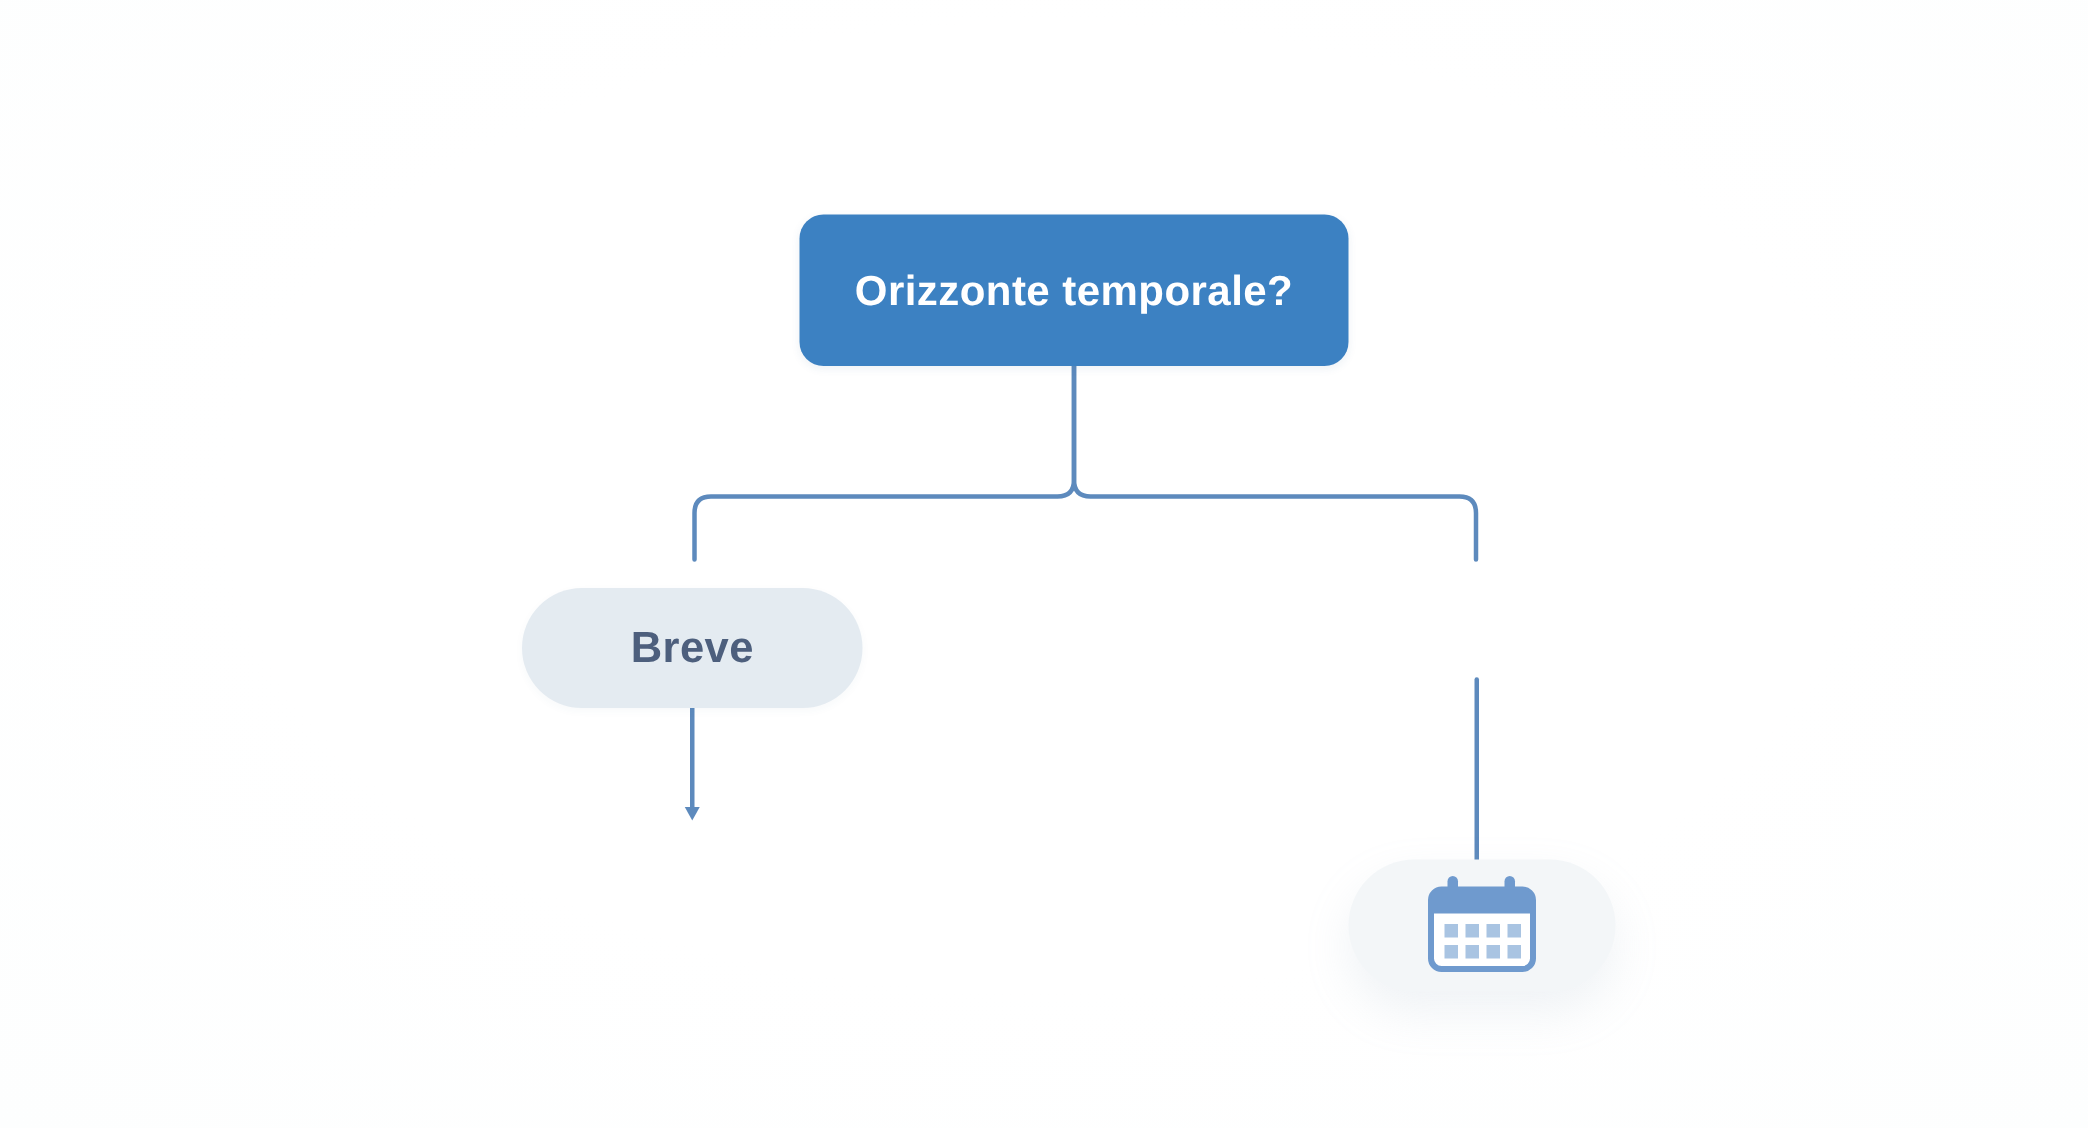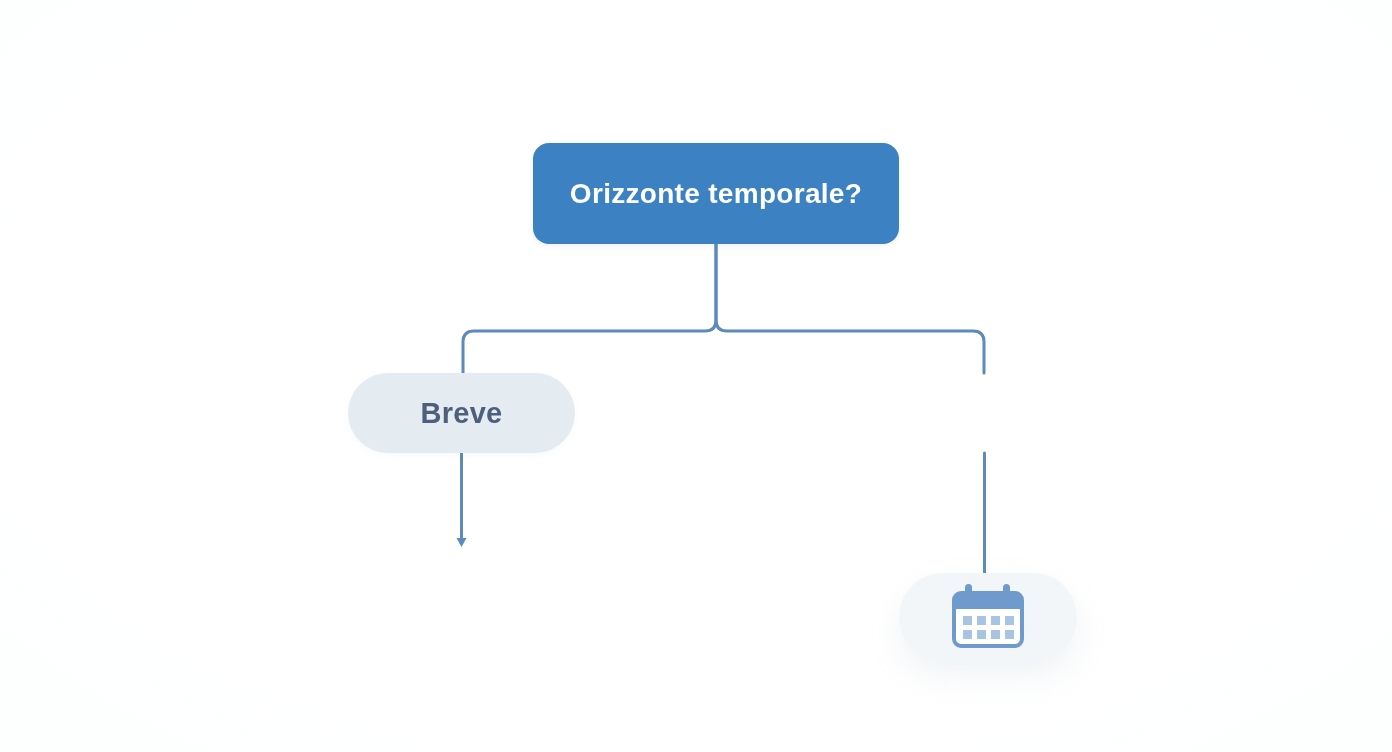--- a/index.html
+++ b/index.html
@@ -47,21 +47,21 @@
     height: 80px;
     border-radius: 40px;
     background: var(--pill-fill);
     display: flex; align-items: center; justify-content: center;
     color: var(--pill-text);
     font-size: 29px;
     font-weight: 600;
     letter-spacing: 0.3px;
     box-shadow: 0 2px 6px rgba(60, 90, 120, 0.04);
   }
-  .pill-breve { left: 348px; top: 373px; width: 227px; }
+  .pill-breve { left: 348px; top: 392px; width: 227px; }
   .pill-lungo { left: 881px; top: 373px; width: 208px; }
   .leaf {
     position: absolute;
     left: 899px; top: 573px;
     width: 178px; height: 88px;
     border-radius: 44px;
     background: var(--leaf-fill);
     display: flex; align-items: center; justify-content: center;
     box-shadow: 0 14px 30px rgba(170, 190, 205, 0.18);
   }

